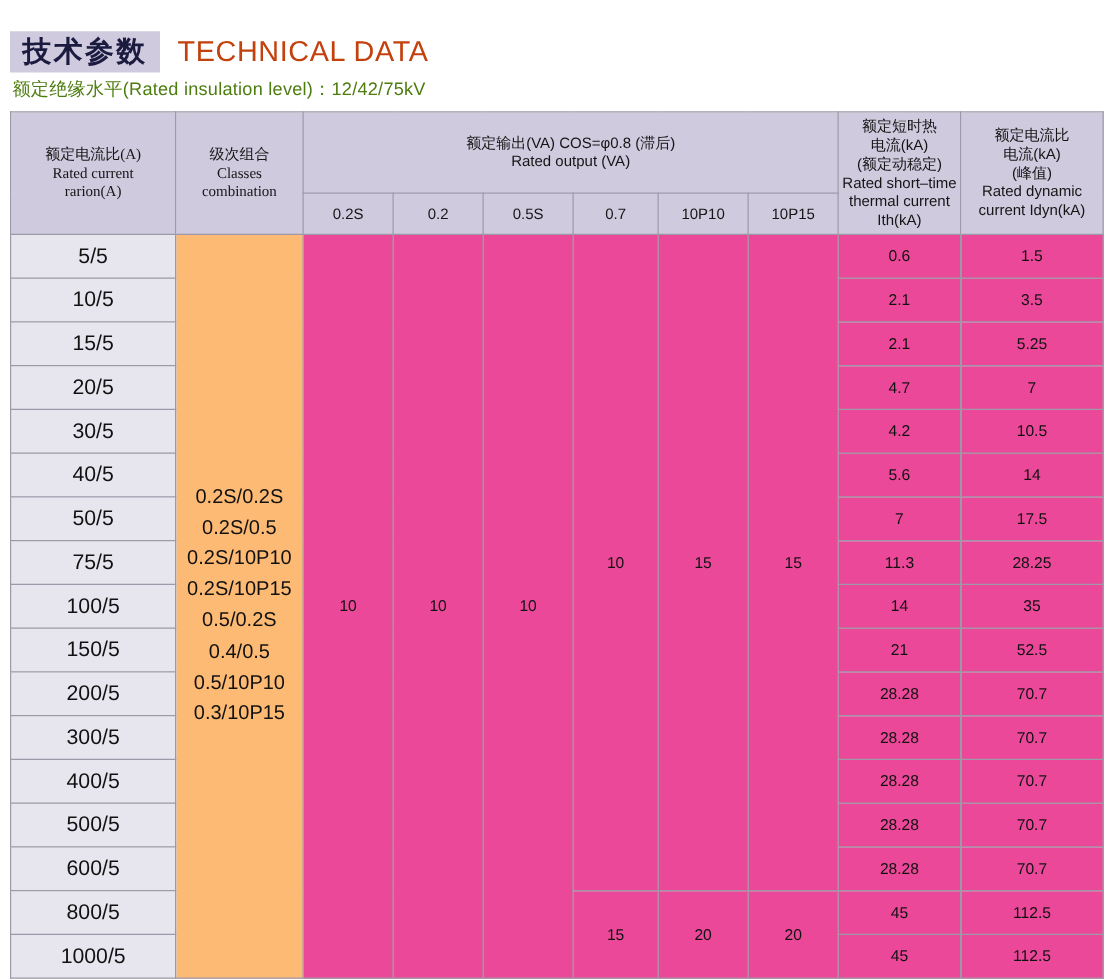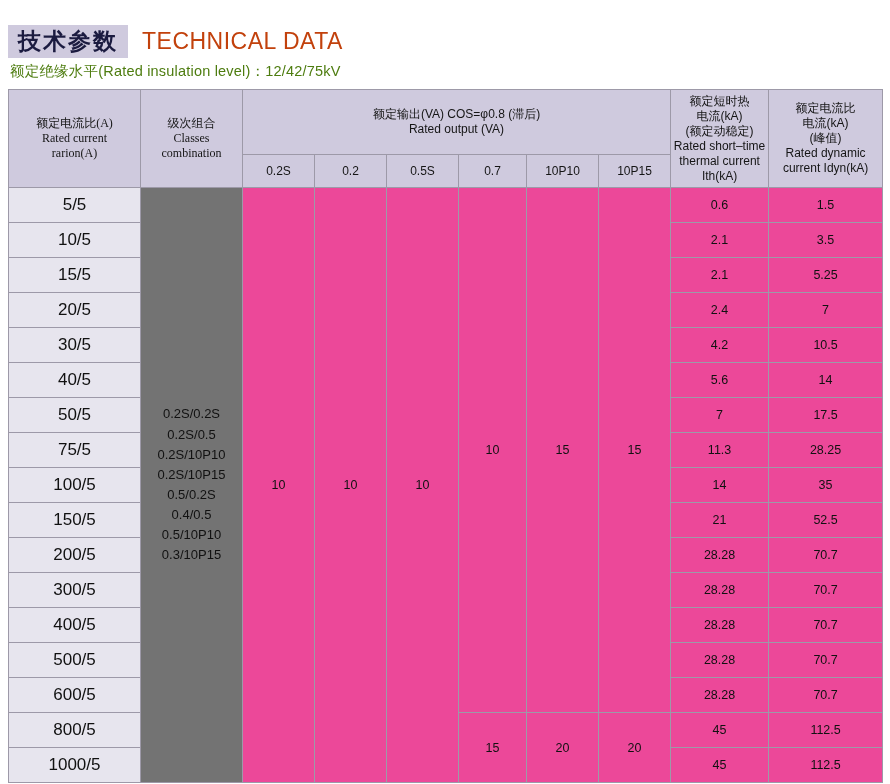--- a/index.html
+++ b/index.html
@@ -82,22 +82,22 @@
   .cell-cur {
     background: #e7e5ee;
     height: 34px;
     font-size: 17px;
   }
   .cell-body {
     background: #ec4899;
     font-size: 12.5px;
   }
   .cell-classes {
-    background: #737373;
-    font-size: 13px;
+    background: #fdba74;
+    font-size: 16px;
     line-height: 1.55;
   }
   .classes-list div {
     white-space: nowrap;
   }
   .nowrap { white-space: nowrap; }
 </style>
 </head>
 <body>
 
@@ -195,21 +195,21 @@
         <td class="cell-body">2.1</td>
         <td class="cell-body">3.5</td>
       </tr>
       <tr>
         <td class="cell-cur">15/5</td>
         <td class="cell-body">2.1</td>
         <td class="cell-body">5.25</td>
       </tr>
       <tr>
         <td class="cell-cur">20/5</td>
-        <td class="cell-body">2.4</td>
+        <td class="cell-body">4.7</td>
         <td class="cell-body">7</td>
       </tr>
       <tr>
         <td class="cell-cur">30/5</td>
         <td class="cell-body">4.2</td>
         <td class="cell-body">10.5</td>
       </tr>
       <tr>
         <td class="cell-cur">40/5</td>
         <td class="cell-body">5.6</td>

